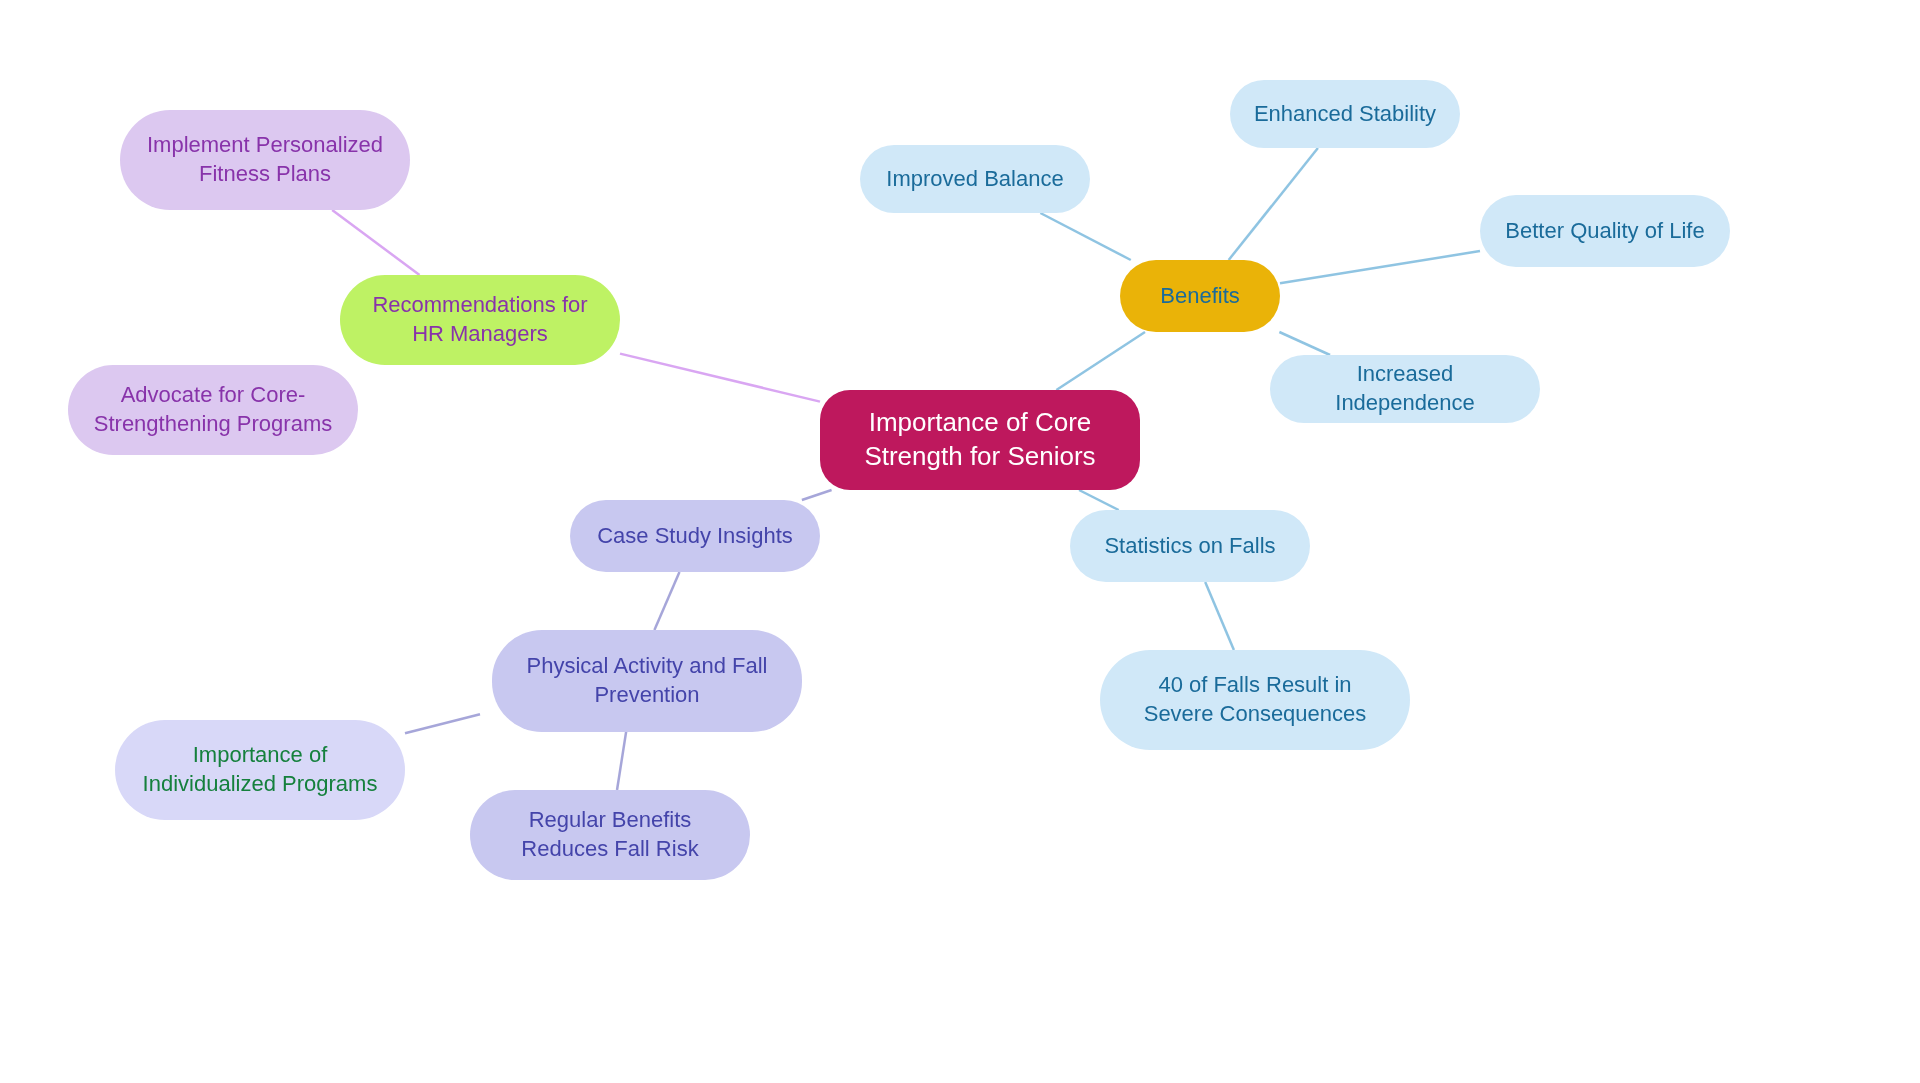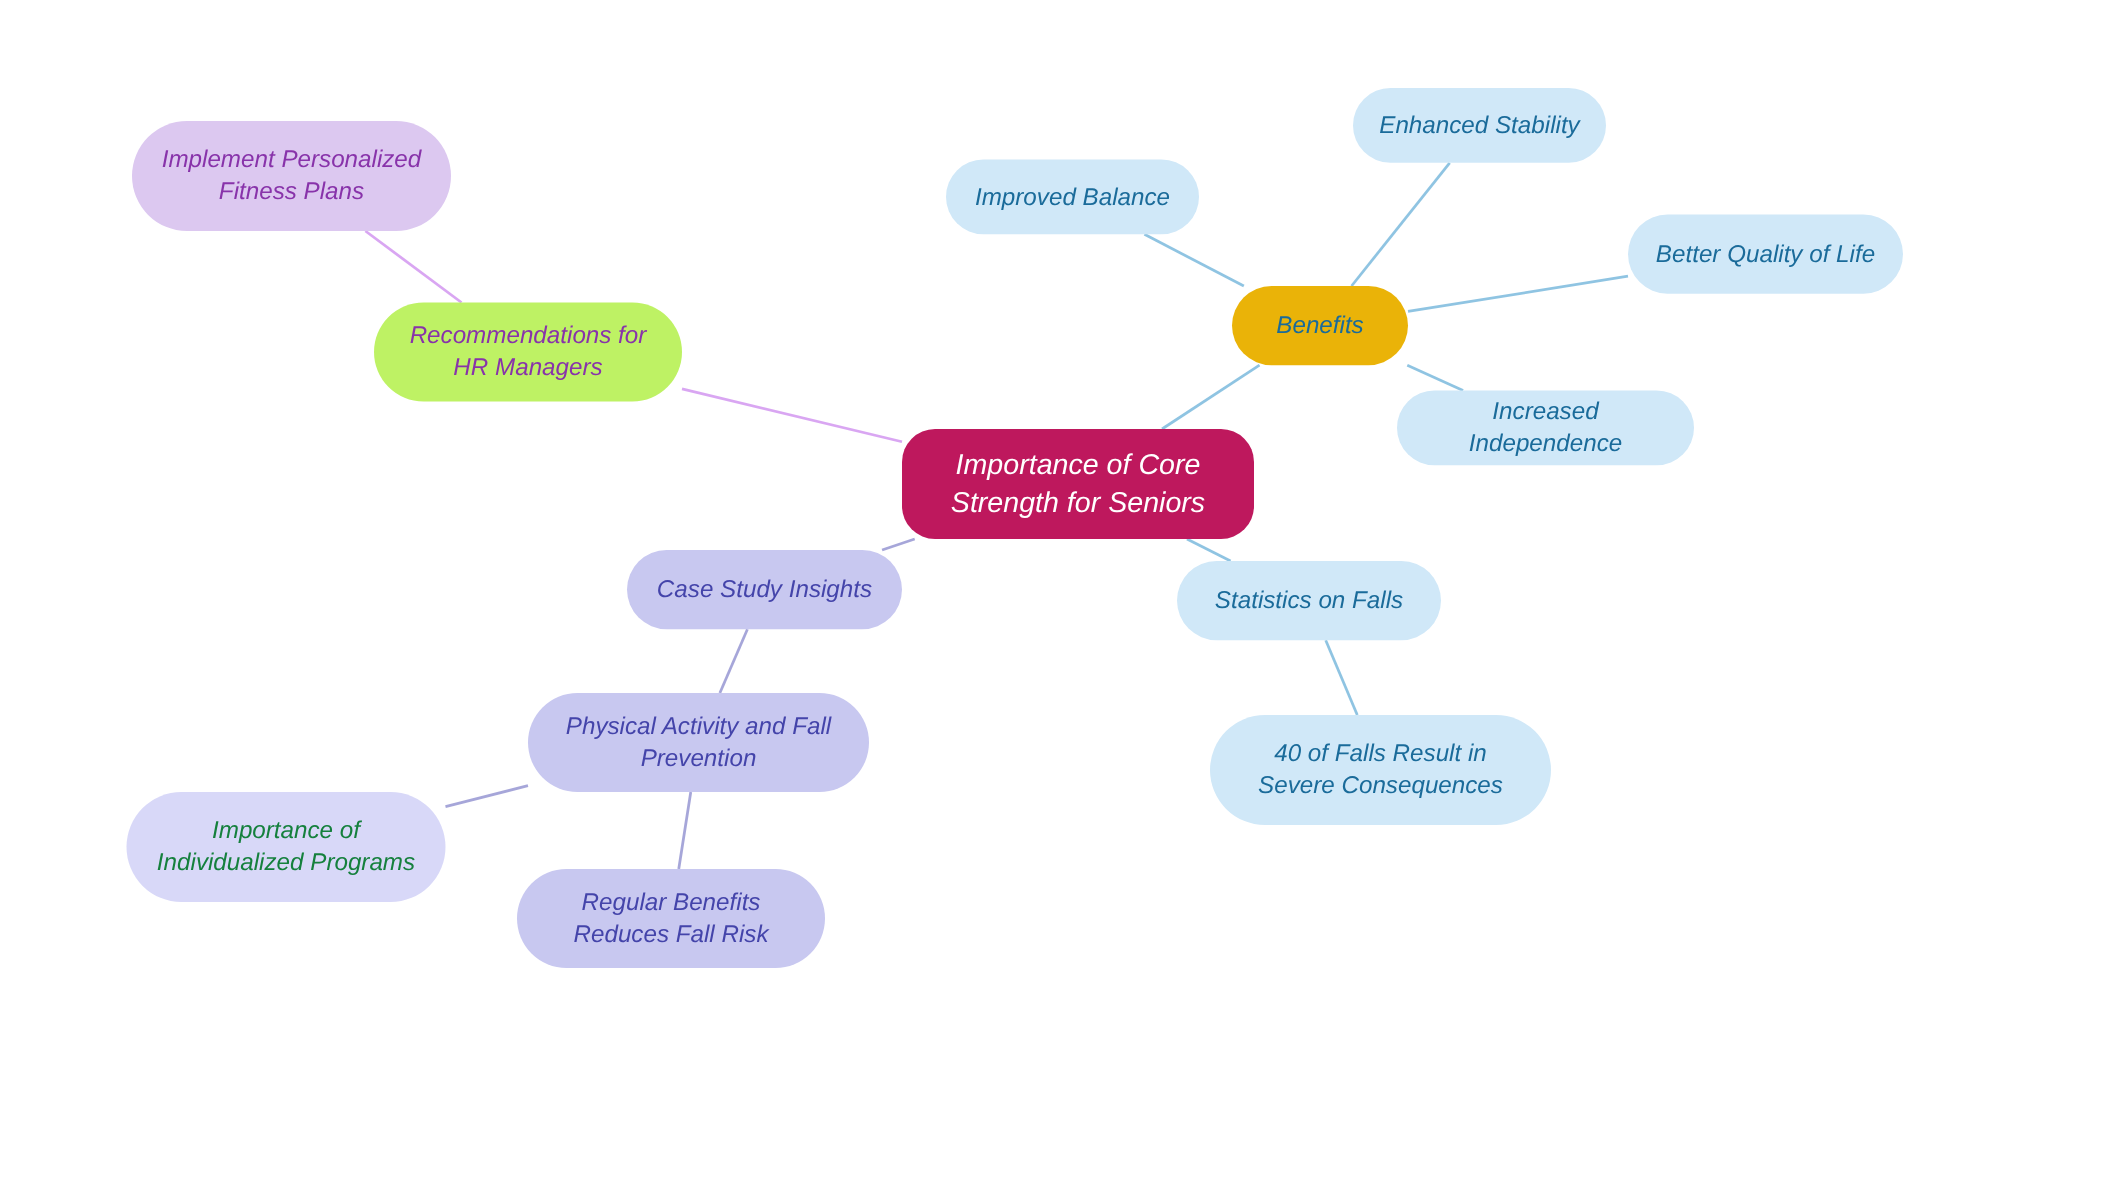--- a/index.html
+++ b/index.html
@@ -29,21 +29,20 @@
       border-radius: 50px;
       display: flex;
       align-items: center;
       justify-content: center;
       text-align: center;
       z-index: 2;
       padding: 14px 22px;
       font-size: 22px;
       line-height: 1.3;
       cursor: pointer;
-      font-style: italic;
     }
     .node-center {
       background: #be185d;
       color: #ffffff;
       font-size: 26px;
       font-weight: 500;
       border-radius: 30px;
     }
     .node-blue {
       background: #eab308;
@@ -98,18 +97,19 @@
     </svg>
 <div class="node node-center" style="left: 820px; top: 390px; width: 320px; height: 100px;">Importance of Core Strength for Seniors</div>
     <div class="node node-blue" style="left: 1120px; top: 260px; width: 160px; height: 72px;">Benefits</div>
     <div class="node node-blue-light" style="left: 860px; top: 145px; width: 230px; height: 68px;">Improved Balance</div>
     <div class="node node-blue-light" style="left: 1230px; top: 80px; width: 230px; height: 68px;">Enhanced Stability</div>
     <div class="node node-blue-light" style="left: 1480px; top: 195px; width: 250px; height: 72px;">Better Quality of Life</div>
     <div class="node node-blue-light" style="left: 1270px; top: 355px; width: 270px; height: 68px;">Increased Independence</div>
     <div class="node node-blue-light" style="left: 1070px; top: 510px; width: 240px; height: 72px;">Statistics on Falls</div>
     <div class="node node-blue-light" style="left: 1100px; top: 650px; width: 310px; height: 100px;">40 of Falls Result in Severe Consequences</div>
     <div class="node node-lavender" style="left: 570px; top: 500px; width: 250px; height: 72px;">Case Study Insights</div>
-    <div class="node node-lavender" style="left: 480px; top: 630px; width: 310px; height: 90px;">Physical Activity and Fall Prevention</div>
+    <div class="node node-lavender" style="left: 492px; top: 630px; width: 310px; height: 102px;">Physical Activity and Fall Prevention</div>
     <div class="node node-lavender-light" style="left: 115px; top: 720px; width: 290px; height: 100px;">Importance of Individualized Programs</div>
     <div class="node node-lavender" style="left: 470px; top: 790px; width: 280px; height: 90px;">Regular Benefits Reduces Fall Risk</div>
     <div class="node node-purple" style="left: 340px; top: 275px; width: 280px; height: 90px;">Recommendations for HR Managers</div>
     <div class="node node-purple-light" style="left: 120px; top: 110px; width: 290px; height: 100px;">Implement Personalized Fitness Plans</div>
+    <div class="node node-purple-light" style="left: 68px; top: 365px; width: 290px; height: 90px;">Advocate for Core-Strengthening Programs</div>
   </div>
 
 </body></html>

